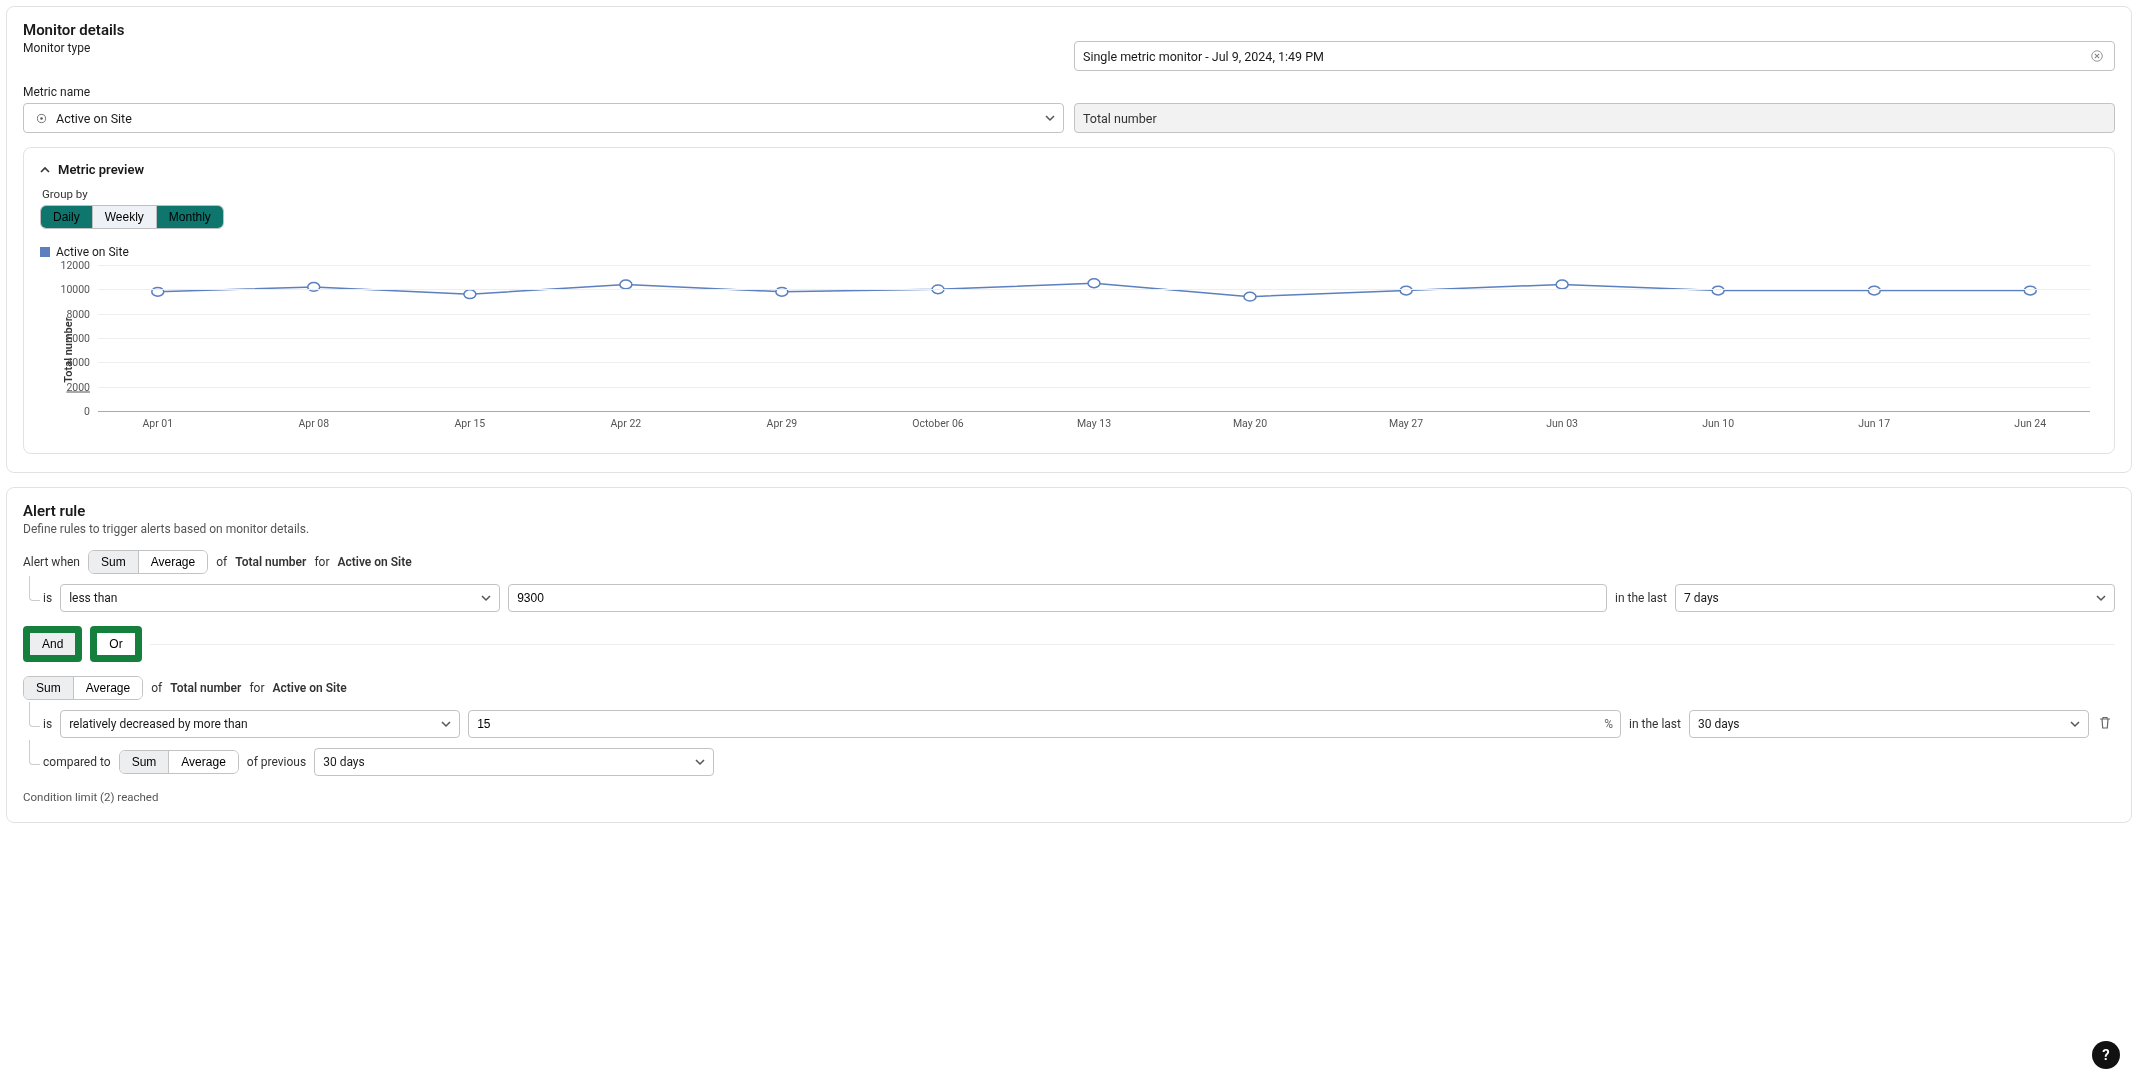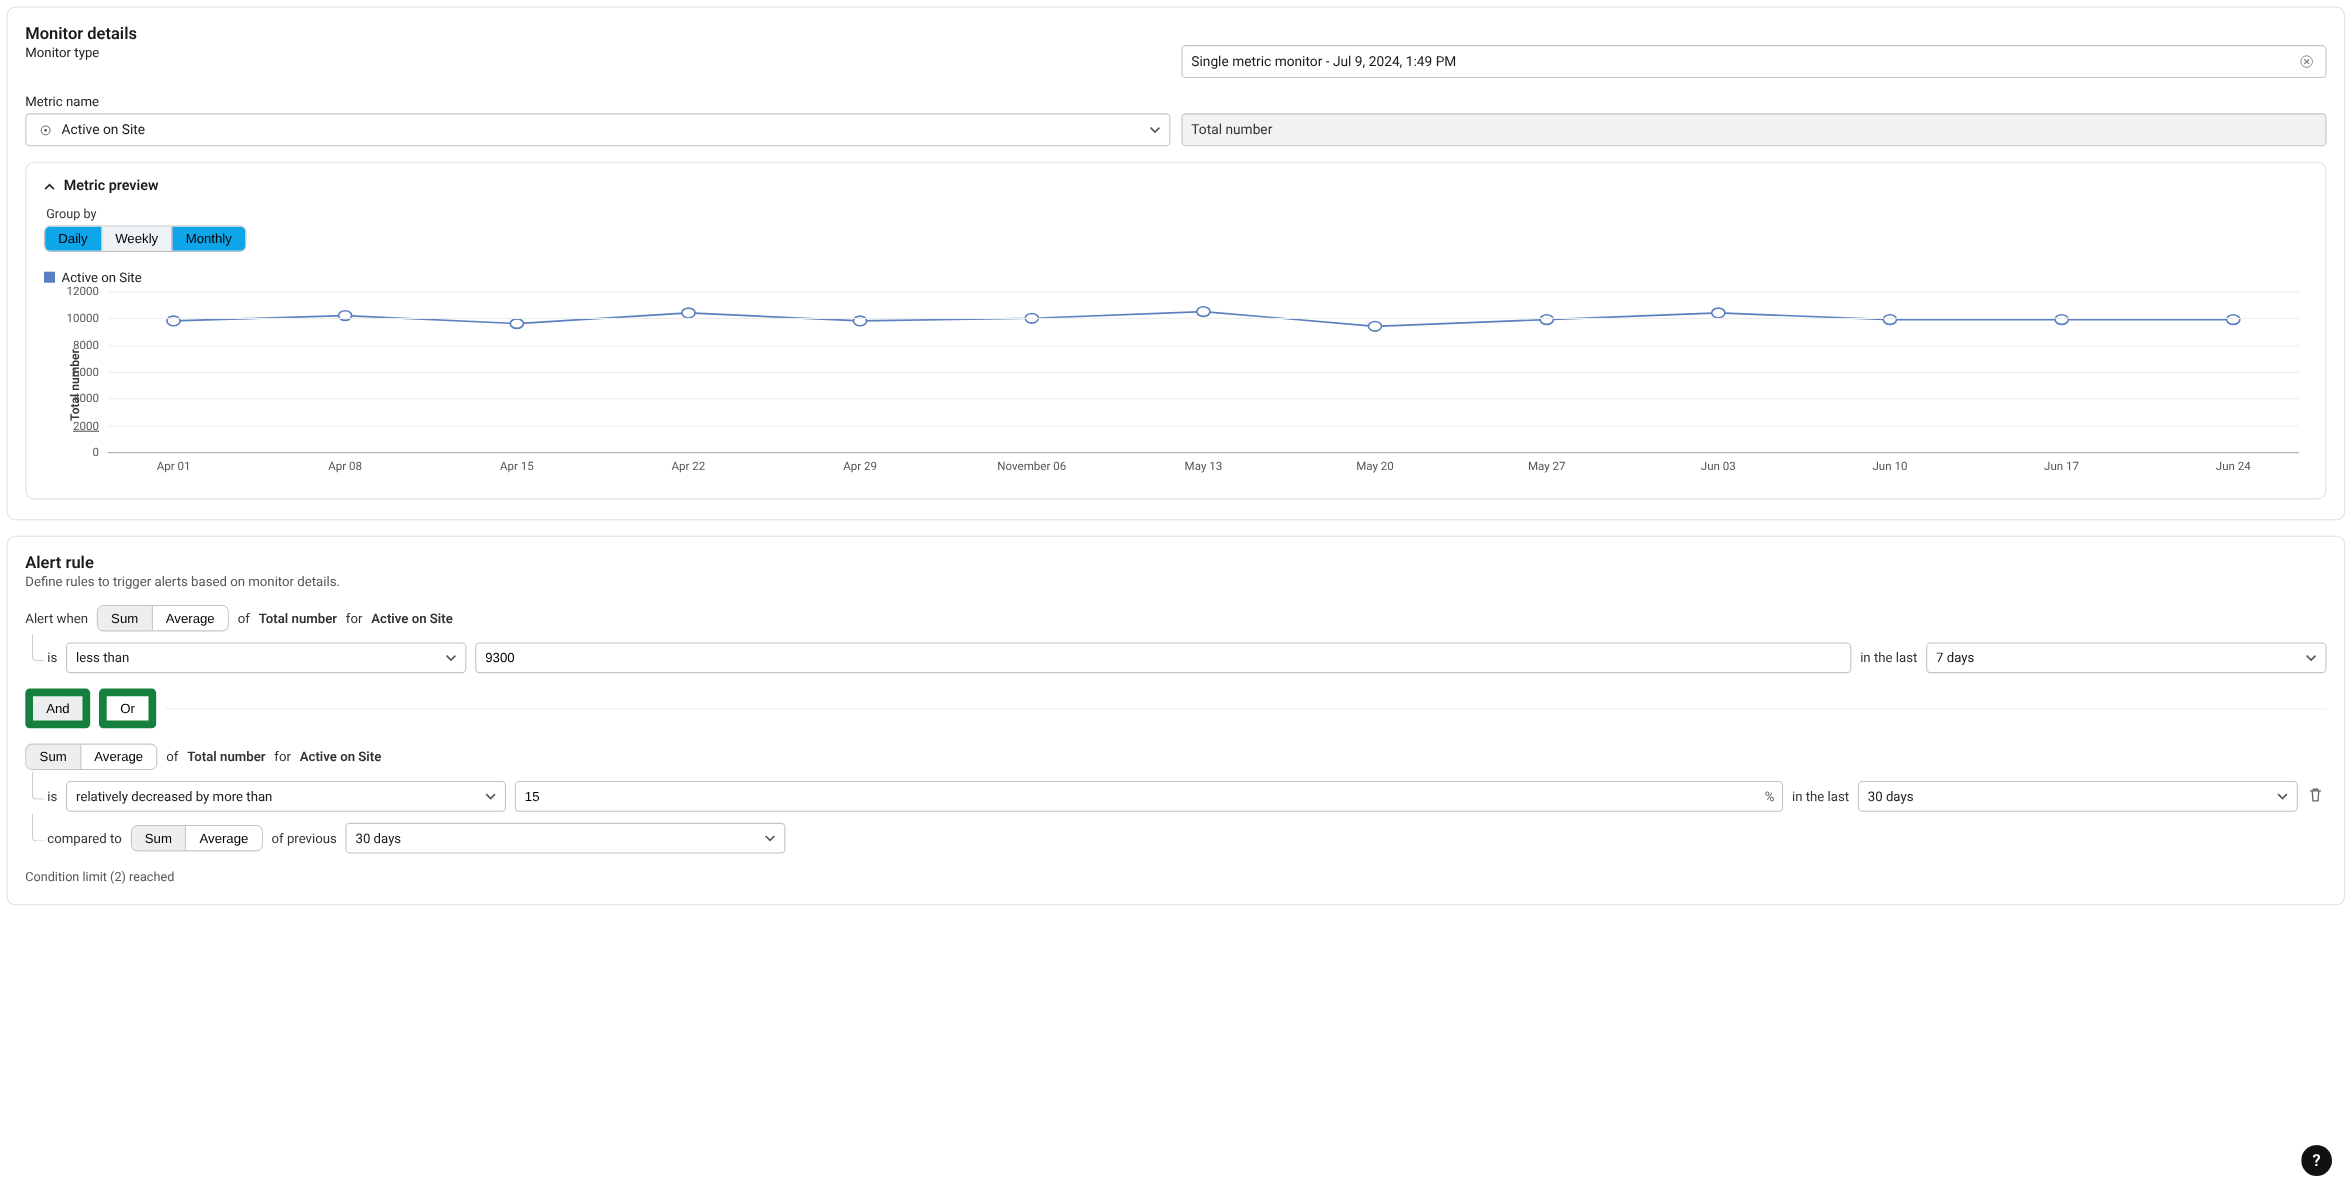--- a/index.html
+++ b/index.html
@@ -66,21 +66,21 @@
     padding: 14px 16px 18px 16px;
   }
   .collapse-header {
     display:flex;align-items:center;gap:8px;font-weight:600;font-size:13px;margin-bottom:10px;cursor:pointer;
   }
   .groupby-lbl { font-size:11.5px;color:#333;margin-bottom:4px;margin-left:2px;}
   .seg {
     display:inline-flex;border:1px solid #bfbfbf;border-radius:6px;overflow:hidden;
   }
   .seg-btn {
-    padding:4px 12px;font-size:12px;background:#0ea5e9;cursor:pointer;border:none;
+    padding:4px 12px;font-size:12px;background:#0f766e;cursor:pointer;border:none;
   }
   .seg-btn + .seg-btn { border-left:1px solid #bfbfbf;}
   .seg-btn.sel { background:#eef2f6;font-weight:500;}
   .legend {
     display:flex;align-items:center;gap:6px;font-size:12px;margin:16px 0 6px 0;
   }
   .legend-swatch { width:10px;height:10px;background:#5b7fbf;}
   .chartbox { position:relative;height:170px;padding-left:58px;padding-bottom:24px;padding-right:8px;}
   .ylabel {
     position:absolute;left:0;top:50%;transform:translate(-4px,-50%) rotate(-90deg);transform-origin:center;font-size:11px;color:#333;font-weight:600;
@@ -114,21 +114,21 @@
   .pill {border:7px solid #15803d;border-radius:4px;padding:4px 12px;font-size:12px;background:#fff;cursor:pointer;}
   .pill.sel{background:#edeef0;}
   .limit-txt {font-size:11.5px;color:#555;margin-top:14px;}
   .trash {width:18px;height:18px;cursor:pointer;color:#555;display:inline-flex;}
   .help-fab {
     position:fixed;right:18px;bottom:18px;width:28px;height:28px;border-radius:50%;
     background:#111;color:#fff;display:flex;align-items:center;justify-content:center;
     font-size:15px;font-weight:600;cursor:pointer;
   }
   .flex1{flex:1;}
-  .w440{width:364px;}
+  .w440{width:440px;}
   .w400{width:400px;}
 </style>
 </head>
 <body>
 
 <div class="card">
   <div class="card-title">Monitor details</div>
 
   <div class="row">
     <div class="col">
@@ -227,21 +227,21 @@
           <div class="ytick" style="top: 33.3333%;">8000</div>
           <div class="grid-line" style="top: 16.6667%;"></div>
           <div class="ytick" style="top: 16.6667%;">10000</div>
           <div class="grid-line" style="top: 0%;"></div>
           <div class="ytick" style="top: 0%;">12000</div>
           <div class="xtick" style="left: 3%;">Apr 01</div>
           <div class="xtick" style="left: 10.8333%;">Apr 08</div>
           <div class="xtick" style="left: 18.6667%;">Apr 15</div>
           <div class="xtick" style="left: 26.5%;">Apr 22</div>
           <div class="xtick" style="left: 34.3333%;">Apr 29</div>
-          <div class="xtick" style="left: 42.1667%;">November 06</div>
+          <div class="xtick" style="left: 42.1667%;">October 06</div>
           <div class="xtick" style="left: 50%;">May 13</div>
           <div class="xtick" style="left: 57.8333%;">May 20</div>
           <div class="xtick" style="left: 65.6667%;">May 27</div>
           <div class="xtick" style="left: 73.5%;">Jun 03</div>
           <div class="xtick" style="left: 81.3333%;">Jun 10</div>
           <div class="xtick" style="left: 89.1667%;">Jun 17</div>
           <div class="xtick" style="left: 97%;">Jun 24</div>
         </div>
     </div>
   </div>

